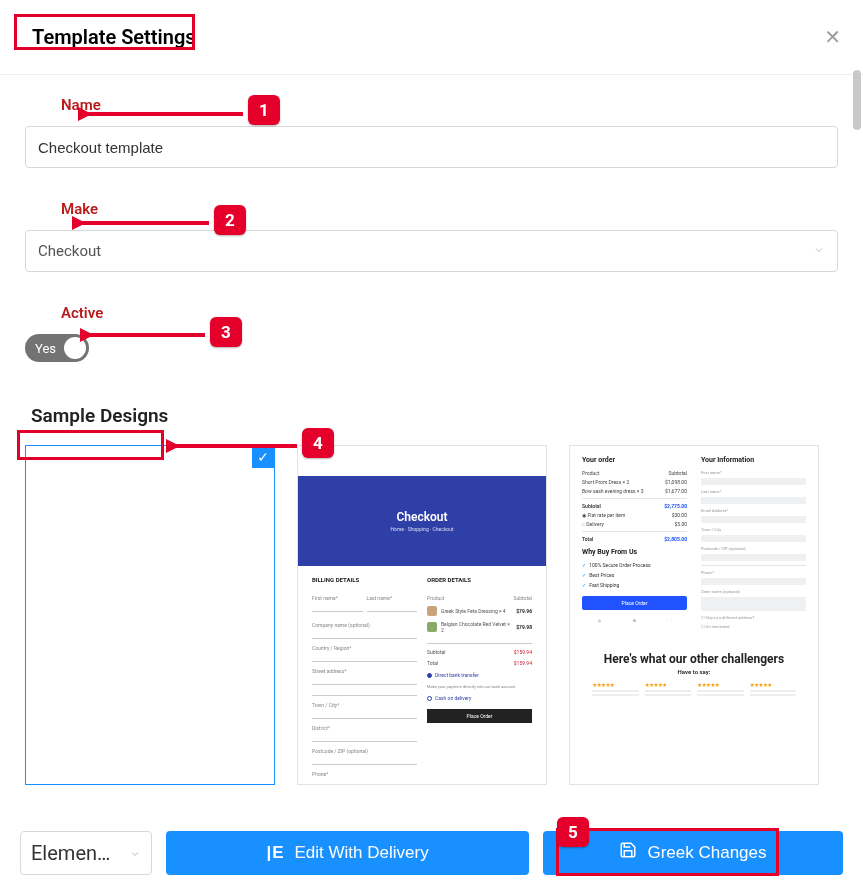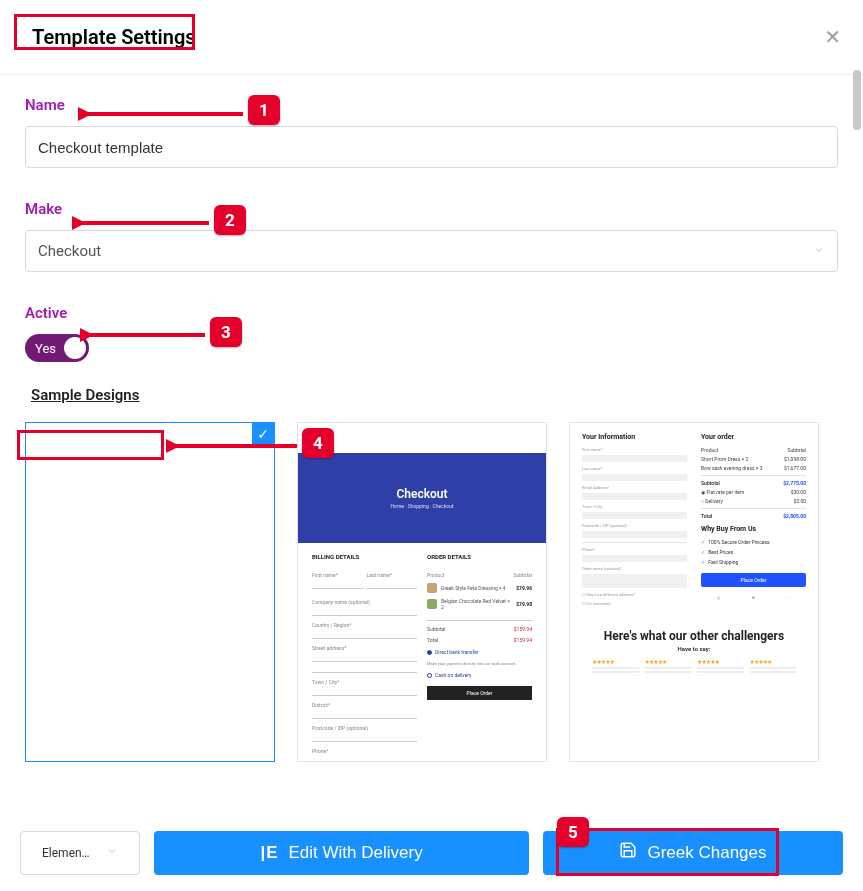--- a/index.html
+++ b/index.html
@@ -45,24 +45,25 @@
     right:2px;
     top:70px;
     width:8px;
     height:60px;
     background:#c9c9c9;
     border-radius:4px;
   }
   .field-label {
     font-size: 15px;
     font-weight: 600;
-    color: #a21caf;
+    color: #b91c1c;
     margin-top: 32px;
     margin-bottom: 12px;
     display:inline-block;
+    margin-left:36px;
   }
   .field-label.first { margin-top: 30px; }
   .text-input {
     width: 100%;
     height: 42px;
     border: 1px solid #d9d9d9;
     border-radius: 4px;
     padding: 0 12px;
     font-size: 15px;
     color: #333;
@@ -78,46 +79,45 @@
     display:flex;
     align-items:center;
     justify-content:space-between;
     cursor:pointer;
     background:#fff;
   }
   .select-chevron { color:#bbb; }
   .toggle {
     width: 64px;
     height: 28px;
-    background: #701a75;
+    background: #737373;
     border-radius: 14px;
     position: relative;
     display:flex;
     align-items:center;
     cursor:pointer;
     color:#fff;
     font-size:13px;
     padding-left:10px;
   }
   .toggle .knob {
     width: 22px; height:22px;
     background:#fff;
     border-radius:50%;
     position:absolute;
     right:3px; top:3px;
   }
   .section-label {
-    font-size: 15px;
+    font-size: 19px;
     font-weight: 600;
     color: #222;
-    margin-top: 20px;
+    margin-top: 38px;
     margin-bottom: 14px;
     display:inline-block;
     padding: 4px 6px;
-    text-decoration: underline;
   }
   .designs { display:flex; gap:22px; }
   .design-card {
     width: 250px;
     height: 340px;
     border:1px solid #e3e3e3;
     background:#fff;
     position:relative;
     cursor:pointer;
     overflow:hidden;
@@ -190,24 +190,24 @@
     position:absolute;
     bottom:0;left:0;right:0;
     height:77px;
     padding:0 20px;
     display:flex;
     align-items:center;
     gap:14px;
     background:#fff;
   }
   .builder-select {
-    width:120px;height:44px;
+    width:132px;height:44px;
     border:1px solid #d9d9d9;border-radius:4px;
     display:flex;align-items:center;justify-content:space-between;
-    padding:0 21px;font-size:12px;color:#333;cursor:pointer;
+    padding:0 10px;font-size:20px;color:#333;cursor:pointer;
     overflow:hidden;white-space:nowrap;
   }
   .builder-select span:first-child{overflow:hidden;text-overflow:ellipsis;}
   .big-btn {
     flex:1;height:44px;
     background:#1890ff;color:#fff;
     border:none;border-radius:4px;
     font-size:17px;font-weight:500;
     display:flex;align-items:center;justify-content:center;gap:10px;
     cursor:pointer;
@@ -332,40 +332,20 @@
             </div>
           <div class="d2-btn">Place Order</div>
         </div>
       </div>
     </div>
 
     <div class="design-card">
       <div class="d3-wrap">
         <div class="d3-cols">
           <div class="d3-c">
-            <div class="d3-h">Your Information</div>
-            <div class="d3-lbl">First name*</div>
-              <div class="d3-inp"></div>
-            <div class="d3-lbl">Last name*</div>
-              <div class="d3-inp"></div>
-            <div class="d3-lbl">Email Address*</div>
-              <div class="d3-inp"></div>
-            <div class="d3-lbl">Town / City</div>
-              <div class="d3-inp"></div>
-            <div class="d3-lbl">Postcode / ZIP (optional)</div>
-              <div class="d3-inp"></div>
-            <div class="d3-sep"></div>
-            <div class="d3-lbl">Phone*</div>
-              <div class="d3-inp"></div>
-            <div class="d3-lbl">Order notes (optional)</div>
-              <div class="d3-inp" style="height:14px"></div>
-            <div class="d3-lbl">☐ Ship to a different address?</div>
-            <div class="d3-lbl">☐ I'm interested</div>
-          </div>
-          <div class="d3-c">
             <div class="d3-h">Your order</div>
             <div class="d3-orow">
                 <span>Product</span>
                 <span>Subtotal</span>
               </div>
             <div class="d3-orow">
                 <span>Short Prom Dress × 2</span>
                 <span>$1,098.00</span>
               </div>
             <div class="d3-orow">
@@ -402,20 +382,40 @@
             <div class="d3-bullet">
                 <span class="ck">✓</span>
                 <span>Fast Shipping</span>
               </div>
             <div class="d3-bigbtn">Place Order</div>
             <div class="d3-badges">
               <div class="d3-badge">◎</div>
               <div class="d3-badge">⊞</div>
               <div class="d3-badge">🗀</div>
             </div>
+          </div>
+          <div class="d3-c">
+            <div class="d3-h">Your Information</div>
+            <div class="d3-lbl">First name*</div>
+              <div class="d3-inp"></div>
+            <div class="d3-lbl">Last name*</div>
+              <div class="d3-inp"></div>
+            <div class="d3-lbl">Email Address*</div>
+              <div class="d3-inp"></div>
+            <div class="d3-lbl">Town / City</div>
+              <div class="d3-inp"></div>
+            <div class="d3-lbl">Postcode / ZIP (optional)</div>
+              <div class="d3-inp"></div>
+            <div class="d3-sep"></div>
+            <div class="d3-lbl">Phone*</div>
+              <div class="d3-inp"></div>
+            <div class="d3-lbl">Order notes (optional)</div>
+              <div class="d3-inp" style="height:14px"></div>
+            <div class="d3-lbl">☐ Ship to a different address?</div>
+            <div class="d3-lbl">☐ I'm interested</div>
           </div>
         </div>
         <div class="d3-test-h">Here's what our other challengers</div>
         <div class="d3-test-sub">Have to say:</div>
         <div class="d3-revs">
           <div class="d3-rev">
               <div class="d3-stars">★★★★★</div>
               <div class="d3-revline"></div>
               <div class="d3-revline"></div>
             </div>

